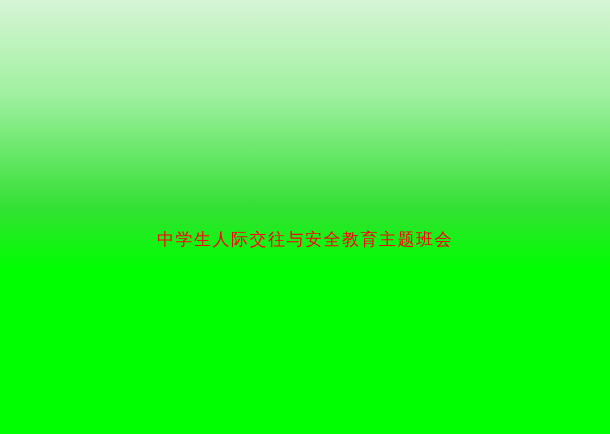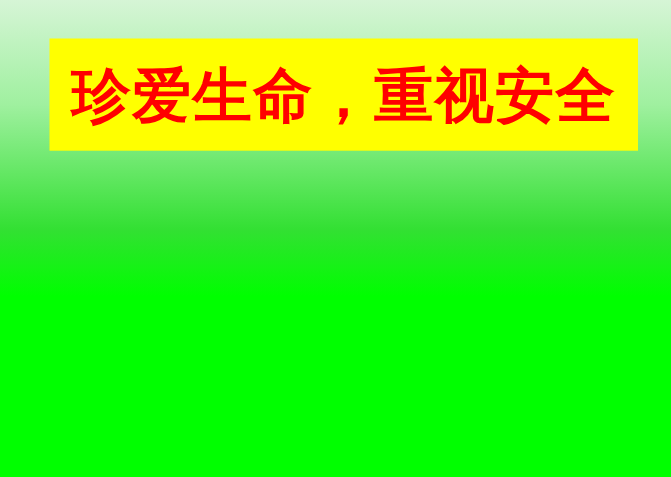--- a/index.html
+++ b/index.html
@@ -50,16 +50,14 @@
     font-size: 17px;
     color: #ff0000;
     letter-spacing: 1.5px;
     white-space: nowrap;
   }
 </style>
 </head>
 <body>
 
 <div id="slide">
-  <div id="title-banner">
-    <div id="title-text">珍爱生命，重视安全</div>
-  </div>
+  <div id="subtitle-text">中学生人际交往与安全教育主题班会</div>
 </div>
 
 </body></html>

